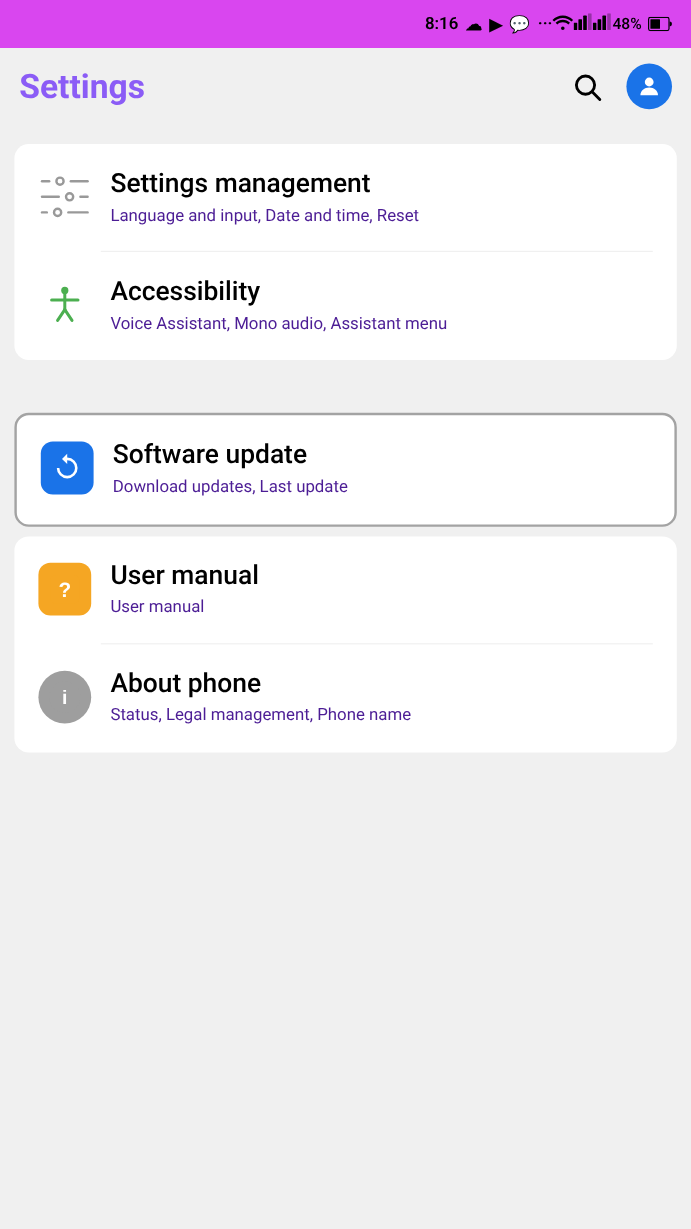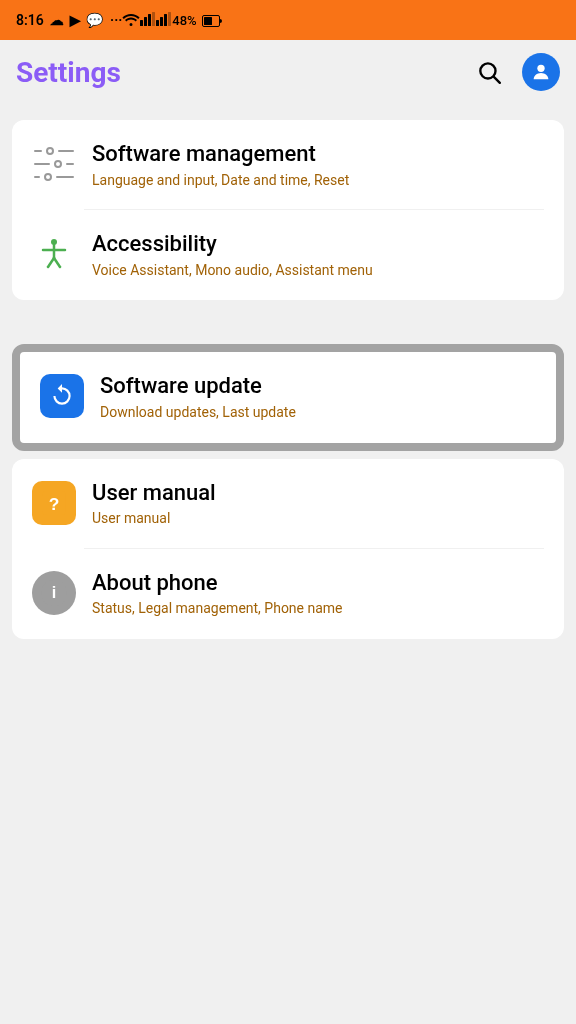--- a/index.html
+++ b/index.html
@@ -7,25 +7,25 @@
     body {
       width: 576px;
       min-height: 1024px;
       background: #f0f0f0;
       font-family: 'Roboto', Arial, sans-serif;
       overflow-x: hidden;
     }
 
     
     .status-bar {
-      background: #f97316;
+      background: #d946ef;
       height: 40px;
       display: flex;
       align-items: center;
-      justify-content: flex-start;
+      justify-content: flex-end;
       padding: 0 16px;
     }
     .status-left {
       display: flex;
       align-items: center;
       gap: 6px;
       font-size: 14px;
       font-weight: 600;
       color: #000;
     }
@@ -96,21 +96,21 @@
     }
 
     
     .card {
       background: #fff;
       border-radius: 12px;
       margin: 8px 12px;
       overflow: hidden;
     }
     .card.highlighted {
-      border: 8px solid #a3a3a3;
+      border: 2px solid #a3a3a3;
       margin-top: 44px;
     }
 
     
     .settings-item {
       display: flex;
       align-items: flex-start;
       padding: 20px 20px;
       cursor: pointer;
       position: relative;
@@ -171,21 +171,21 @@
     }
     .item-title {
       font-size: 22px;
       font-weight: 500;
       color: #000;
       line-height: 1.3;
       margin-bottom: 2px;
     }
     .item-subtitle {
       font-size: 14px;
-      color: #a16207;
+      color: #4c1d95;
       line-height: 1.4;
     }
 
     
     .icon-sliders {
       display: flex;
       flex-direction: column;
       gap: 5px;
       padding: 4px;
     }
@@ -290,21 +290,21 @@
             <div class="line" style="width:8px"></div>
           </div>
           <div class="slider-line">
             <div class="line" style="width:6px"></div>
             <div class="knob"></div>
             <div class="line" style="width:18px"></div>
           </div>
         </div>
       </div>
       <div class="item-text">
-        <div class="item-title">Software management</div>
+        <div class="item-title">Settings management</div>
         <div class="item-subtitle">Language and input, Date and time, Reset</div>
       </div>
     </div>
 
     <div class="settings-item">
       <div class="item-icon accessibility">
         <svg viewBox="0 0 34 34" fill="none" xmlns="http://www.w3.org/2000/svg">
 
           <circle cx="17" cy="5" r="3" fill="#4caf50"></circle>
 

